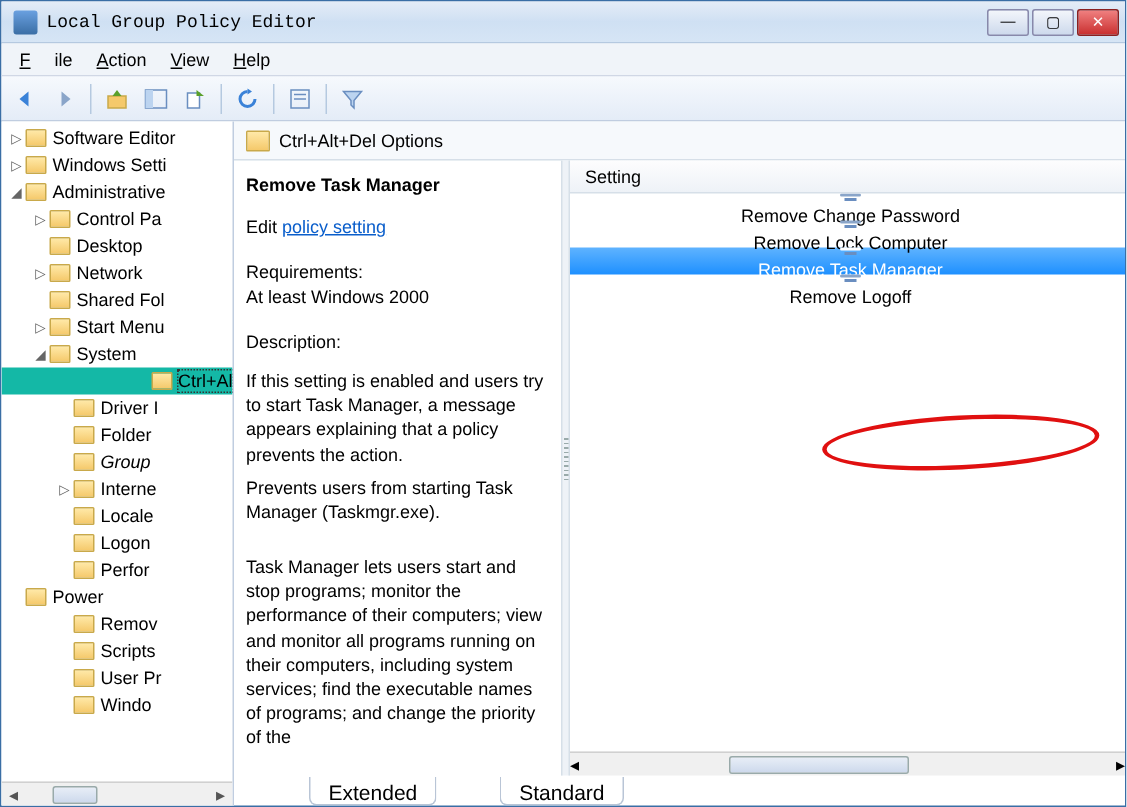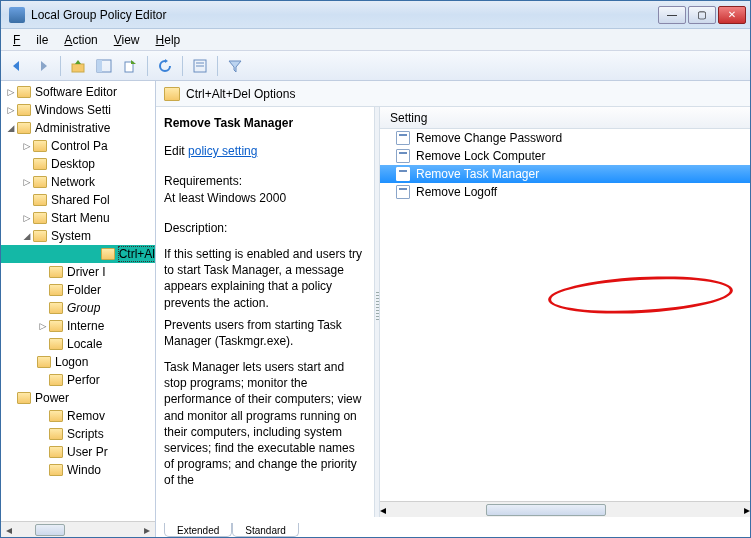--- a/index.html
+++ b/index.html
@@ -27,21 +27,21 @@
   border-bottom: 1px solid #b5c9e0;
   display: flex;
   align-items: center;
   padding: 0 4px 0 8px;
 }
 .titlebar .app-icon {
   width: 16px; height: 16px; margin-right: 6px;
   background: linear-gradient(#6aa0e0,#3a6ea5);
   border-radius: 2px;
 }
-.titlebar .title { flex: 1; color: #000; }
+.titlebar .title { flex: 1; color: #000; font-family: Liberation Mono, monospace; }
 .win-btns { display: flex; gap: 2px; }
 .win-btn {
   width: 28px; height: 18px;
   border: 1px solid #88a;
   border-radius: 2px;
   background: linear-gradient(#f3f6fb,#cdd9ec);
   display: flex; align-items: center; justify-content: center;
   font-size: 10px;
 }
 .win-btn.close {
@@ -225,22 +225,23 @@
 }
 .list-body {
   flex: 1;
   overflow: hidden;
   position: relative;
 }
 .list-row {
   height: 18px;
   display: flex;
   align-items: center;
-  padding-left: 16px;
+  padding-left: 4px;
   gap: 6px;
+  flex-direction: column;
 }
 .list-row .item-icon {
   width: 14px; height: 14px;
   background: #fff;
   border: 1px solid #8aa5c9;
   border-radius: 1px;
   position: relative;
 }
 .list-row .item-icon::after {
   content:"";
@@ -274,23 +275,24 @@
   align-items: flex-end;
   padding-left: 8px;
   gap: -1px;
 }
 .tab {
   padding: 2px 12px 0;
   border: 1px solid #b9c5d6;
   border-top: none;
   border-radius: 0 0 5px 5px;
   background: #fff;
-  font-size: 10px;
+  font-size: 14px;
   position: relative;
   z-index:1;
+  margin-left:42px;
 }
 .tab.active {
   background: #fff;
   z-index:2;
 }
 .statusbar {
   height: 20px;
   border-top: 1px solid #c0cde0;
   background: #f0f4f9;
   display: flex;
@@ -457,21 +459,21 @@
             <div class="tree-item" style="padding-left: 36px;">
               <span class="exp">▷</span>
               <span class="folder-icon"></span>
               <span class="label">Interne</span>
             </div>
             <div class="tree-item" style="padding-left: 36px;">
               <span class="exp"></span>
               <span class="folder-icon"></span>
               <span class="label">Locale</span>
             </div>
-            <div class="tree-item" style="padding-left: 24px;">
+            <div class="tree-item" style="padding-left: 36px;">
               <span class="exp"></span>
               <span class="folder-icon"></span>
               <span class="label">Logon</span>
             </div>
             <div class="tree-item" style="padding-left: 36px;">
               <span class="exp"></span>
               <span class="folder-icon"></span>
               <span class="label">Perfor</span>
             </div>
             <div class="tree-item" style="">
@@ -522,21 +524,21 @@
             <a href="#">policy setting</a>
           </div>
           <div style="margin-top:14px">
             <div>Requirements:</div>
             <div>At least Windows 2000</div>
           </div>
           <div style="margin-top:14px">
             <div>Description:</div>
             <div class="desc-text" style="margin-top:10px">If this setting is enabled and users try to start Task Manager, a message appears explaining that a policy prevents the action.</div>
             <div class="desc-text">Prevents users from starting Task Manager (Taskmgr.exe).</div>
-            <div class="desc-text" style="margin-top:10px">Task Manager lets users start and stop programs; monitor the performance of their computers; view and monitor all programs running on their computers, including system services; find the executable names of programs; and change the priority of the</div>
+            <div class="desc-text" style="margin-top:21px">Task Manager lets users start and stop programs; monitor the performance of their computers; view and monitor all programs running on their computers, including system services; find the executable names of programs; and change the priority of the</div>
           </div>
         </div>
 
         <div class="divider"></div>
 
         <div class="list-pane">
           <div class="list-header">
             <span>Setting</span>
           </div>
           <div class="list-body" id="listBody">

